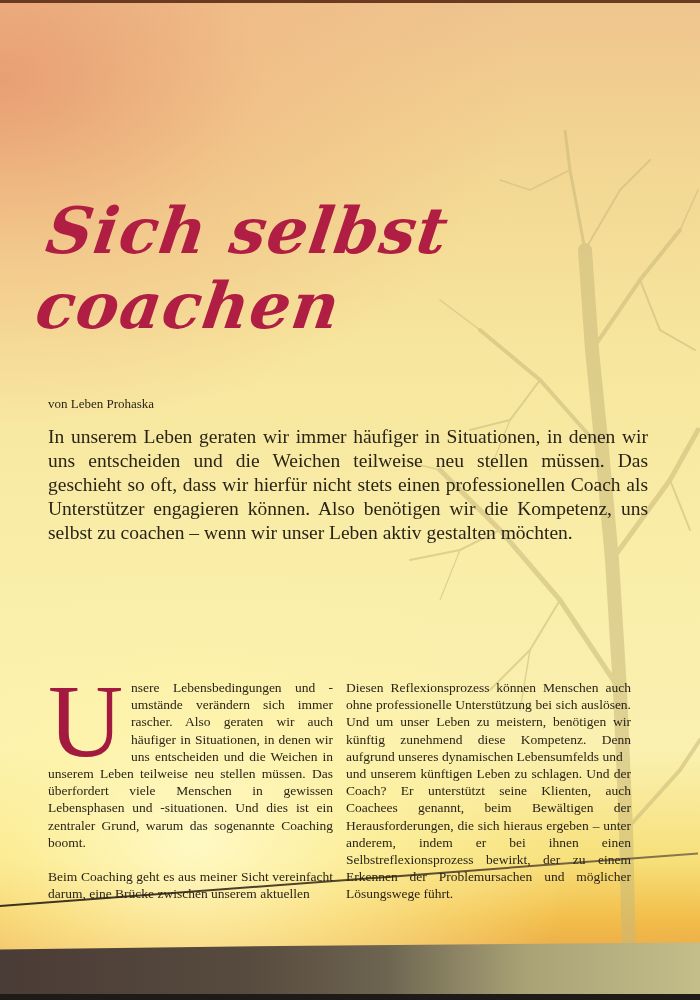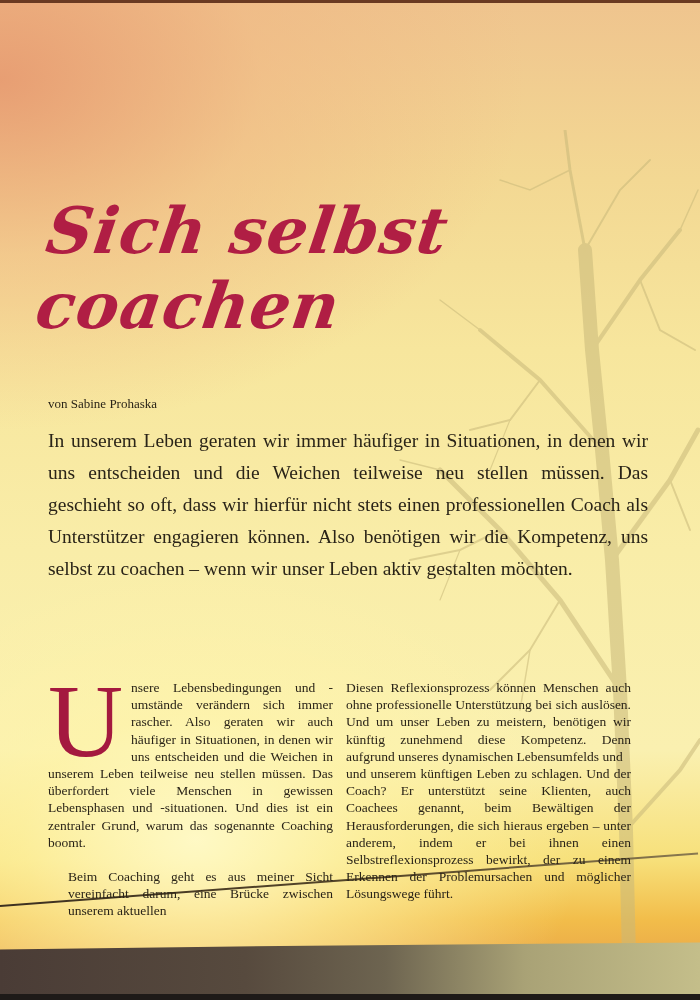--- a/index.html
+++ b/index.html
@@ -26,28 +26,28 @@
     .tree { position: absolute; left: 380px; top: 130px; width: 320px; height: 870px; opacity: 0.55; }
     .title {
       position: absolute; left: 42px; top: 150px;
       font-family: "DejaVu Serif", serif; font-style: italic;
       font-size: 64px; color: #b01e44; letter-spacing: 1px;
       transform: skewX(-8deg);
     }
     .author { position: absolute; left: 48px; top: 396px; font-size: 13px; color: #2a2418; }
     .lead {
       position: absolute; left: 48px; top: 425px; width: 600px;
-      font-size: 19.5px; line-height: 32px; color: #2a2418; text-align: justify;
+      font-size: 19.5px; line-height: 24px; color: #2a2418; text-align: justify;
     }
     .col {
       position: absolute; top: 679px; width: 285px;
       font-size: 13.5px; line-height: 17.2px; color: #2a2418; text-align: justify;
     }
     .col p { margin: 0; }
-    .col p + p.gap { margin-top: 17px; margin-left: 20px; }
+    .col p + p.gap { margin-top: 17px; }
     .col-left { left: 48px; }
     .col-right { left: 346px; }
     .dropcap {
       float: left; font-size: 104px; line-height: 80px; color: #a4193f;
       margin: 2px 8px 0 0; font-family: "Liberation Serif", serif; height: 84px;
     }
   </style>
 </head>
 <body>
 
@@ -78,21 +78,21 @@
       <path d="M130 290 L110 340" stroke-width="1.2"></path>
     </g>
   </svg>
 
   <div class="horizon-line"></div>
   <div class="ground"></div>
   <div class="bottom-bar"></div>
 </div>
 
 <h1 class="title">Sich selbst coachen</h1>
-<div class="author">von Sabine Prohaska</div>
+<div class="author">von Leben Prohaska</div>
 <p class="lead" style="margin:0;">In unserem Leben geraten wir immer häufiger in Situationen, in denen wir uns entscheiden und die Weichen teilweise neu stellen müssen. Das geschieht so oft, dass wir hierfür nicht stets einen professionellen Coach als Unterstützer engagieren können. Also benötigen wir die Kompetenz, uns selbst zu coachen – wenn wir unser Leben aktiv gestalten möchten.</p>
 
 <div class="col col-left">
   <p>
     <span class="dropcap">U</span><span>nsere Lebensbedingungen und -umstände verändern sich immer rascher. Also geraten wir auch häufiger in Situationen, in denen wir uns entscheiden und die Weichen in unserem Leben teilweise neu stellen müssen. Das überfordert viele Menschen in gewissen Lebensphasen und -situationen. Und dies ist ein zentraler Grund, warum das sogenannte Coaching boomt.</span>
   </p>
   <p class="gap">Beim Coaching geht es aus meiner Sicht vereinfacht darum, eine Brücke zwischen unserem aktuellen</p>
 </div>
 
 <div class="col col-right">

